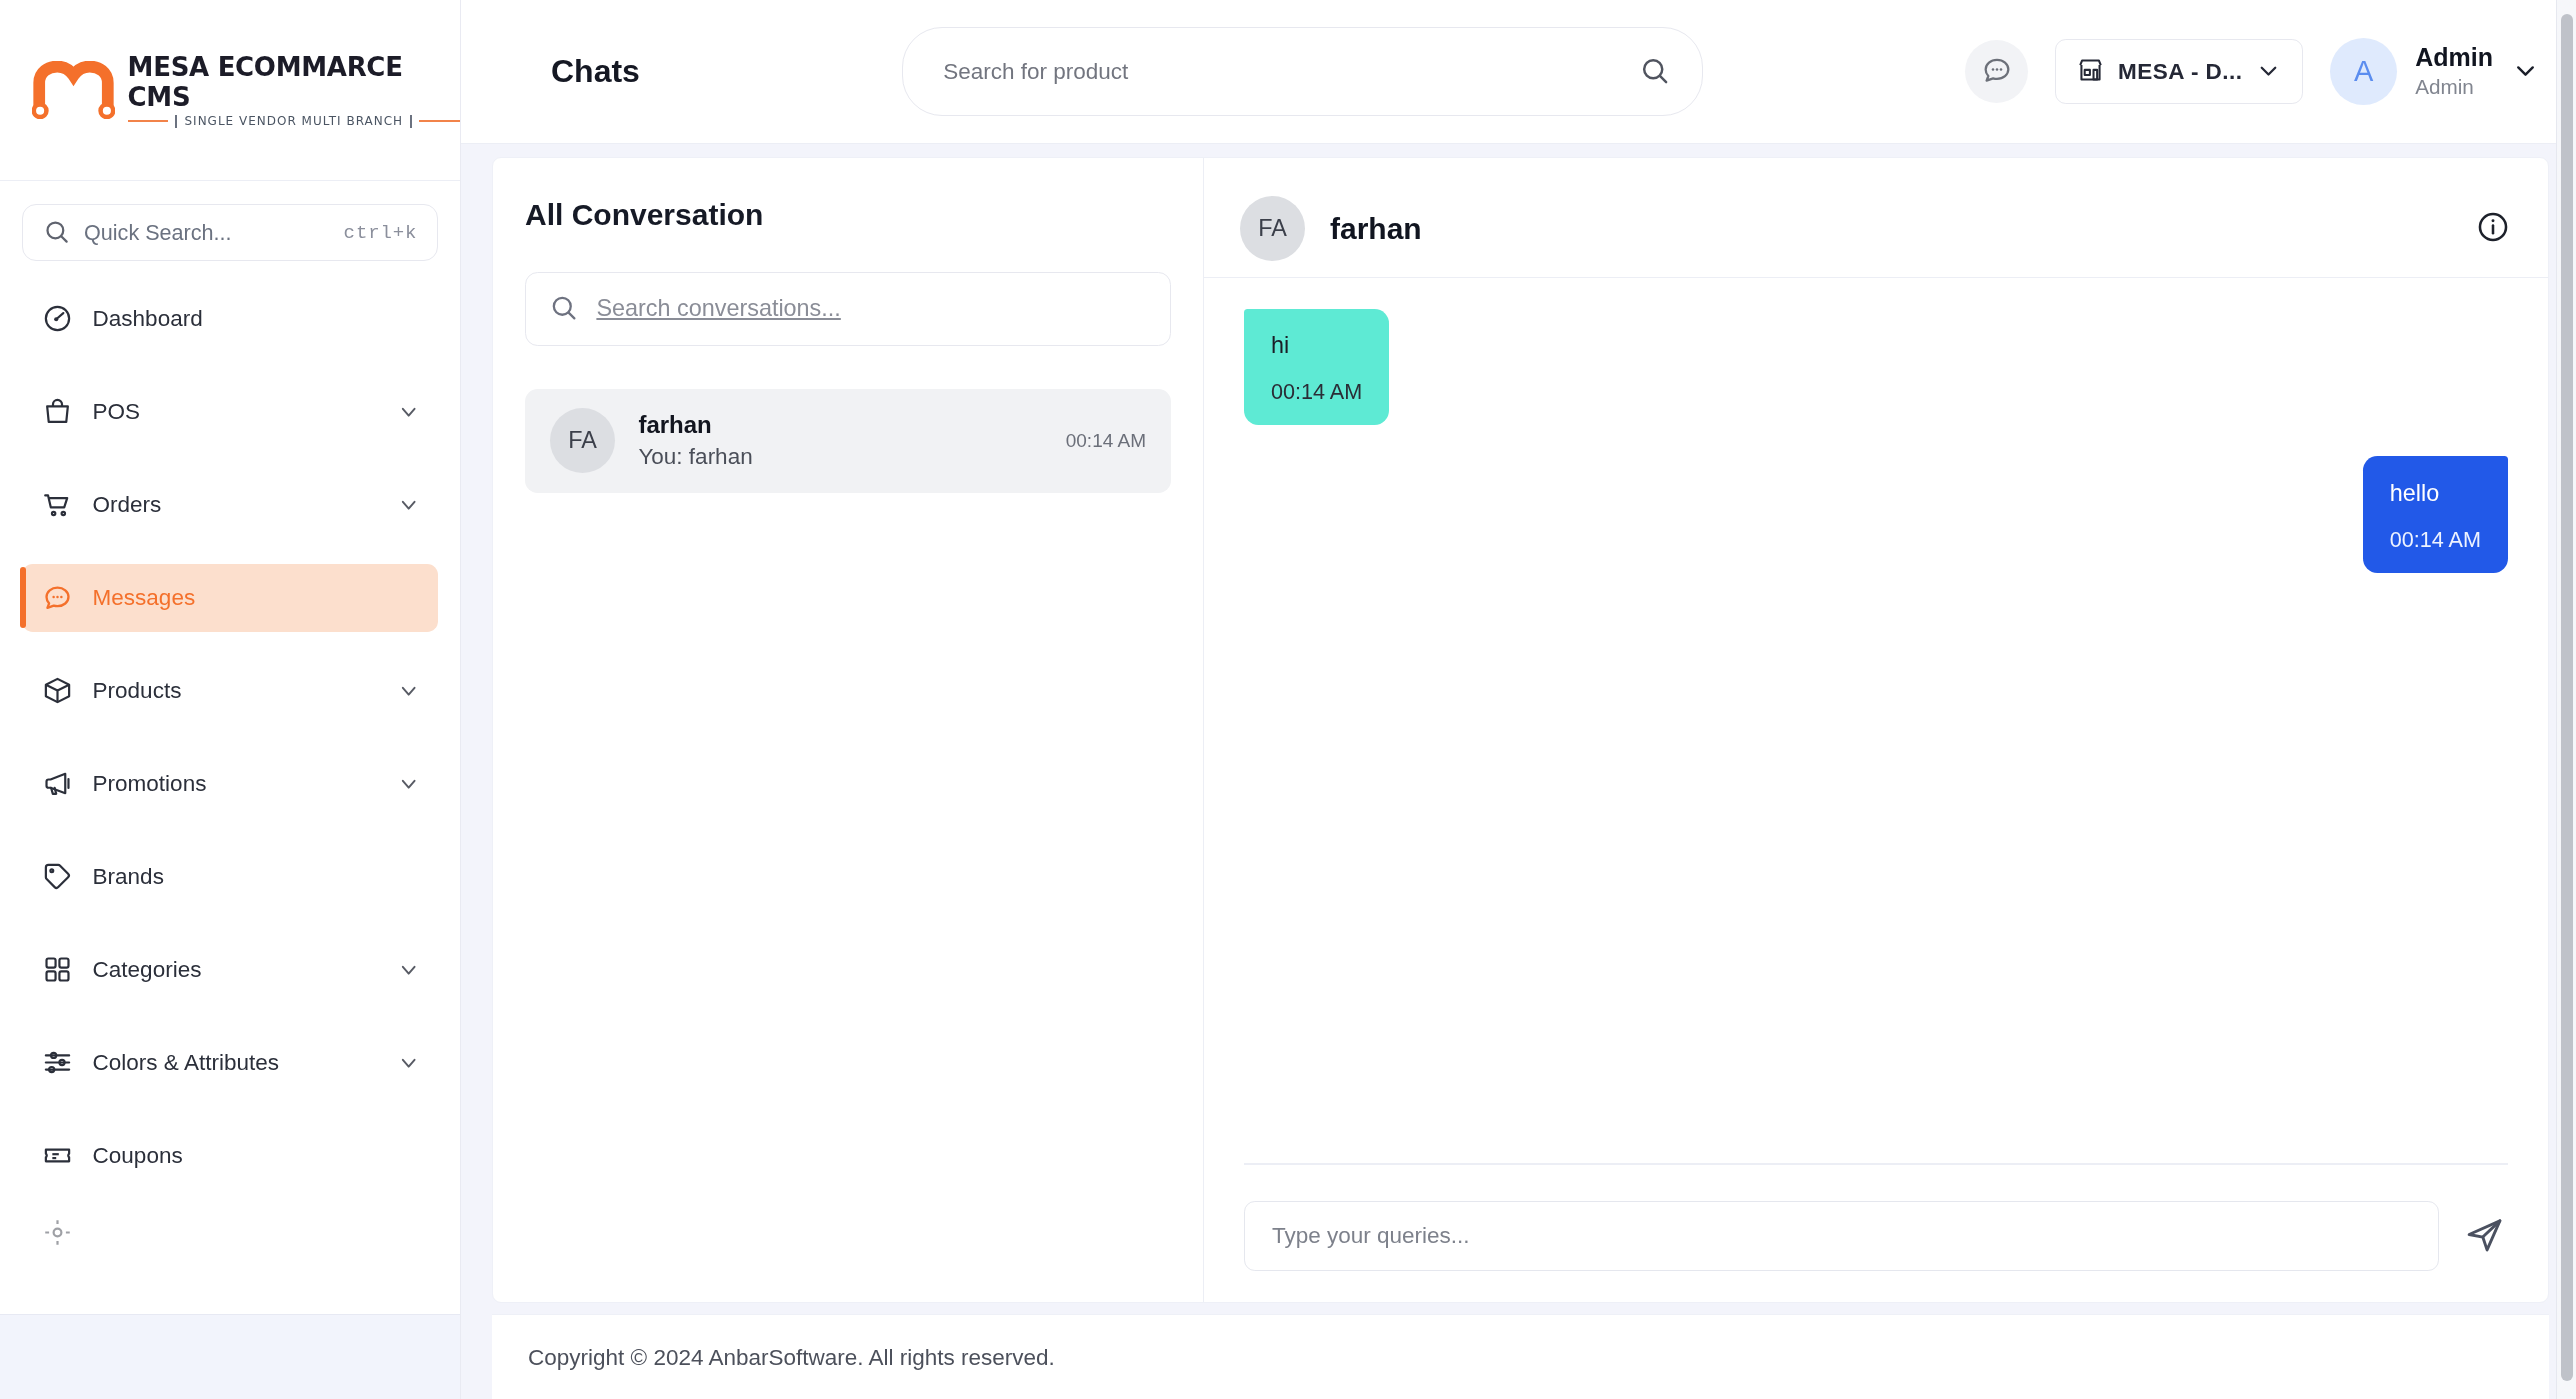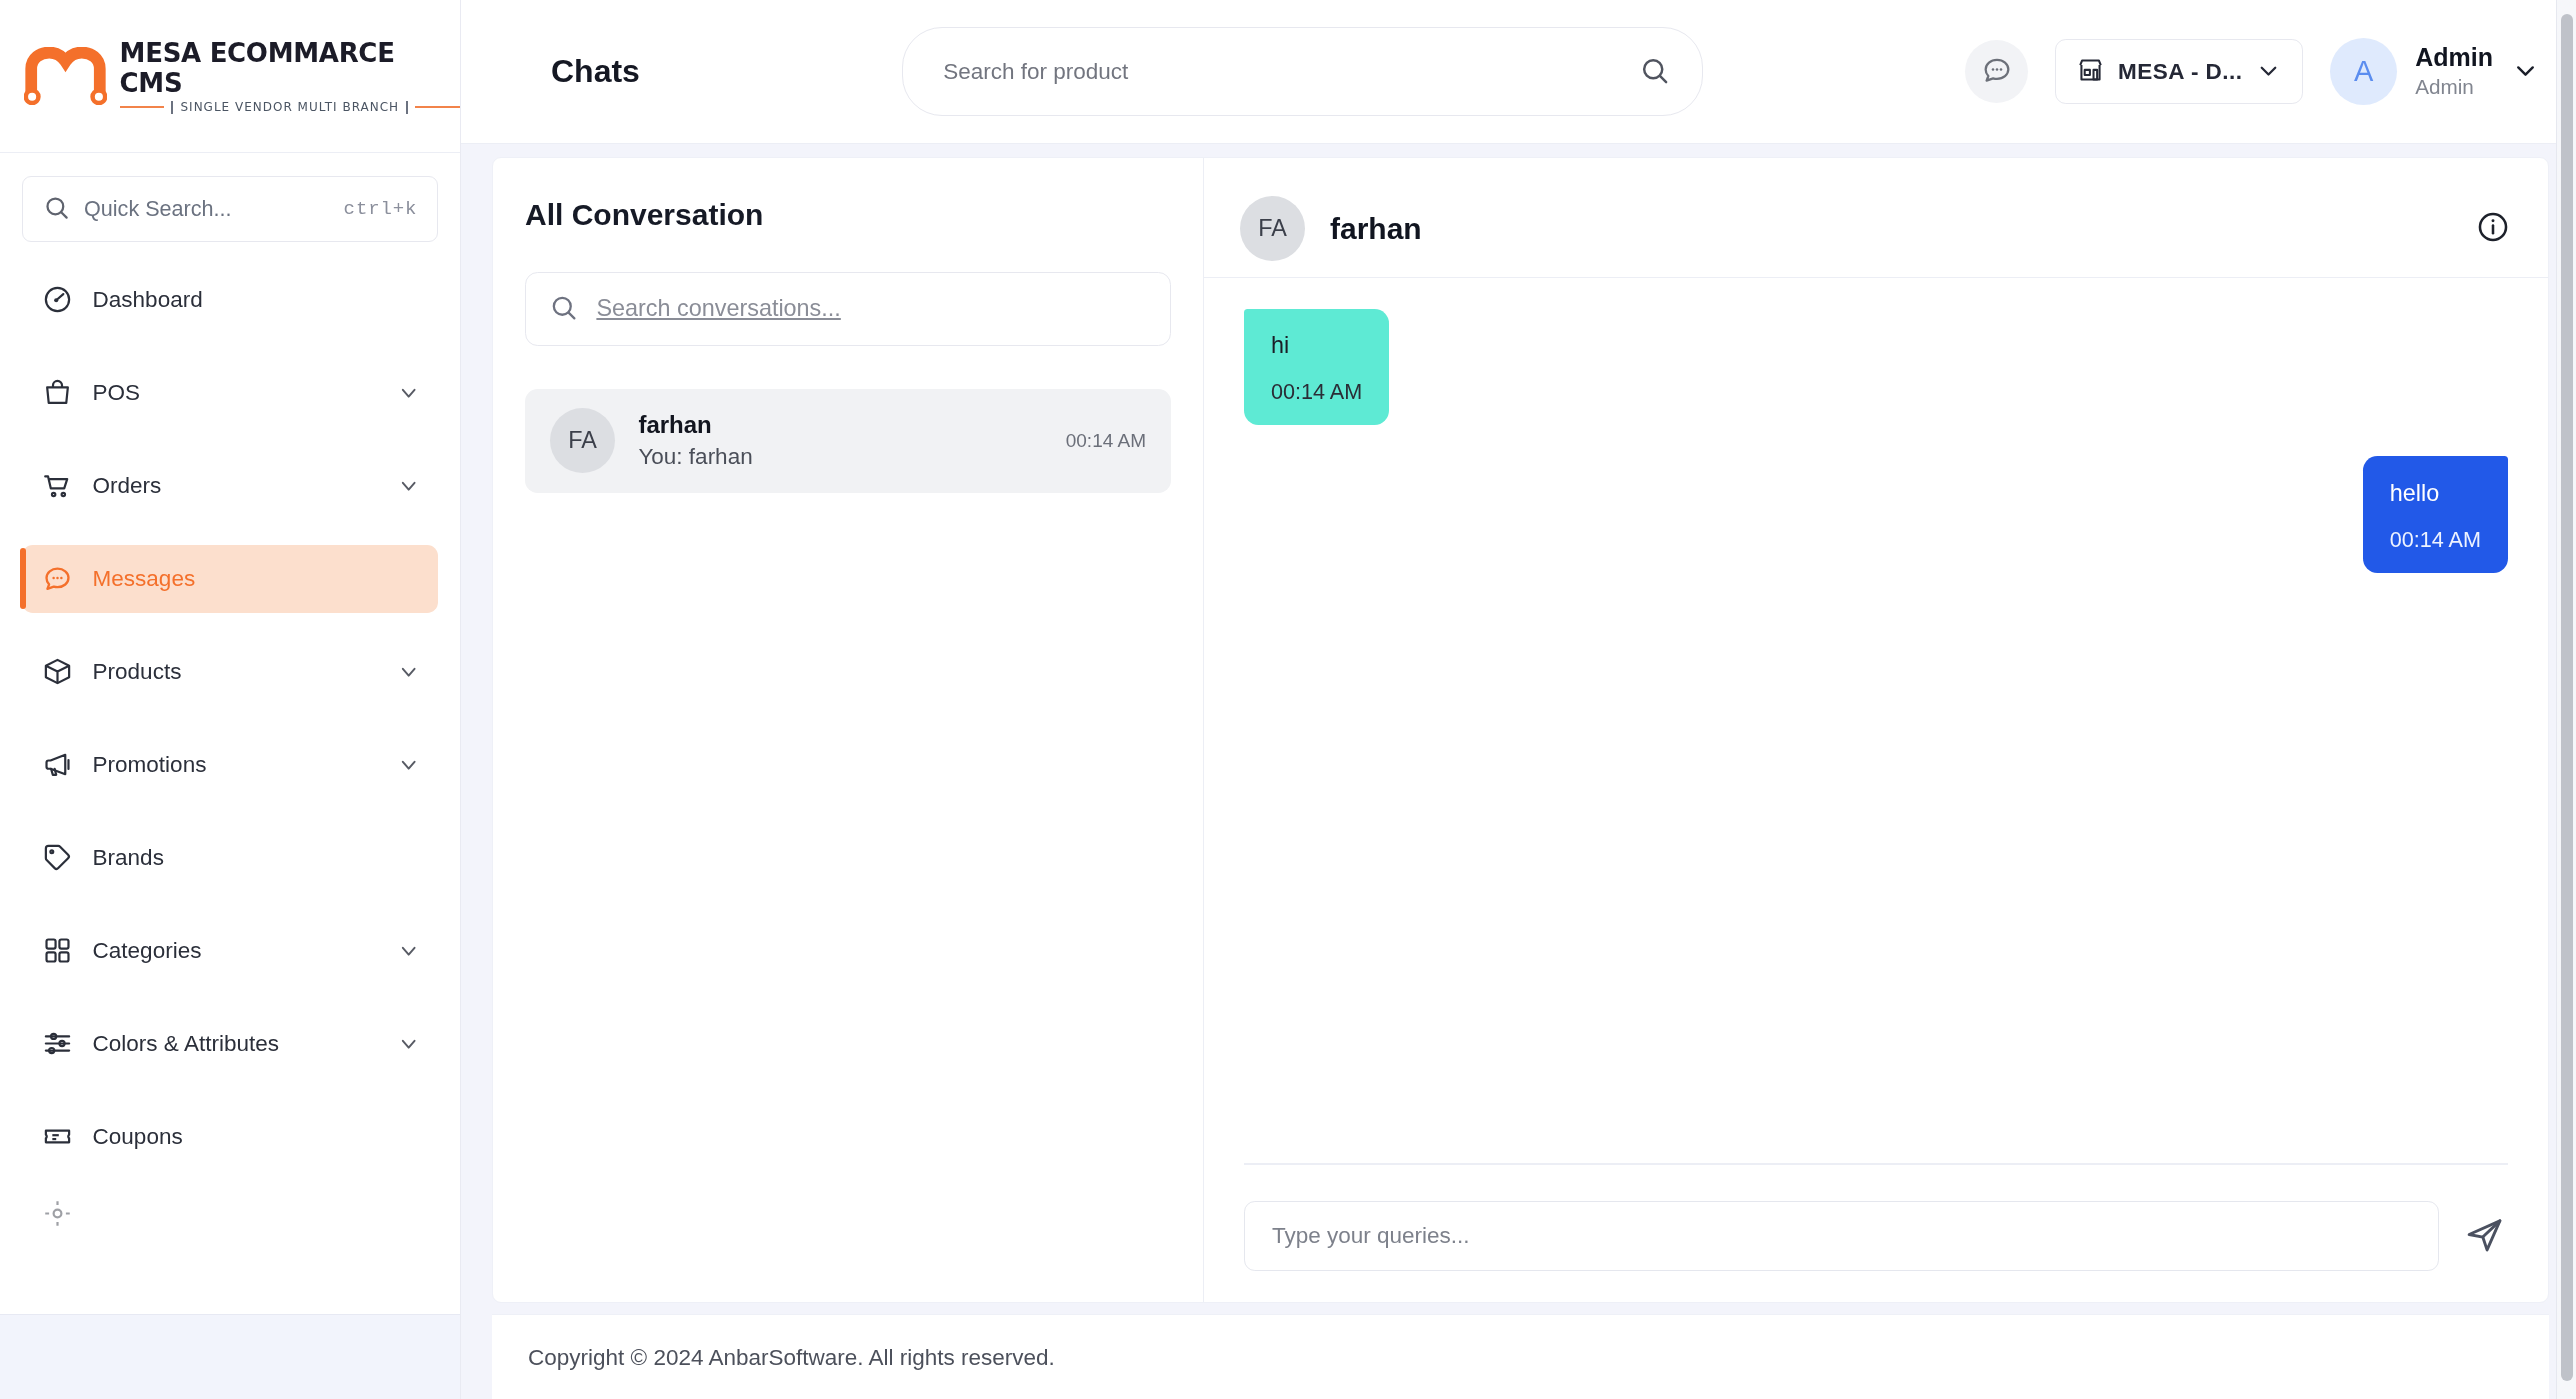--- a/index.html
+++ b/index.html
@@ -14,23 +14,23 @@
   
   .sidebar {
     width: 461px; height: 1400px;
     background: #ffffff;
     border-right: 1.8px solid #e9eaf2;
     display: flex; flex-direction: column;
     position: relative;
     flex: 0 0 461px;
   }
   .logo-wrap {
-    height: 153px;
+    height: 181px;
     display: flex; align-items: center;
-    padding-left: 24px;
+    padding-left: 32px;
     border-bottom: 1.8px solid #eceef5;
     background: #fff;
   }
   .logo { display: flex; align-items: center; gap: 12.6px; }
   .logo-mark { width: 83px; height: 58px; flex: 0 0 83px; }
   .logo-text { display: flex; flex-direction: column; gap: 2.7px; }
   .logo-title {
     font-size: 26px; font-weight: 800; letter-spacing: -0.3px;
     color: #1c1c28; font-family: "DejaVu Sans", sans-serif;
   }
@@ -42,21 +42,21 @@
     font-family: "DejaVu Sans", sans-serif; white-space: nowrap;
   }
 
   .nav-scroll {
     flex: 1 1 auto; overflow: hidden;
     padding: 23.4px 21.6px 0 21.6px;
     position: relative;
     background: #fff;
   }
   .quick-search {
-    height: 66px; border: 1.8px solid #e7e8ef; border-radius: 9px;
+    height: 57px; border: 1.8px solid #e7e8ef; border-radius: 14px;
     display: flex; align-items: center; gap: 14.4px;
     padding: 0 20px; margin-bottom: 23.4px; background: #fff;
   }
   .qs-text { font-size: 21.6px; color: #6b7280; flex: 1 1 auto; }
   .qs-kbd { font-family: "Liberation Mono", monospace; font-size: 19px; color: #8b8f9c; letter-spacing: 0.9px; }
 
   .nav-item {
     height: 68px; display: flex; align-items: center; gap: 20px;
     padding: 0 18px 0 20px; border-radius: 10.8px;
     margin-bottom: 25px; position: relative;

